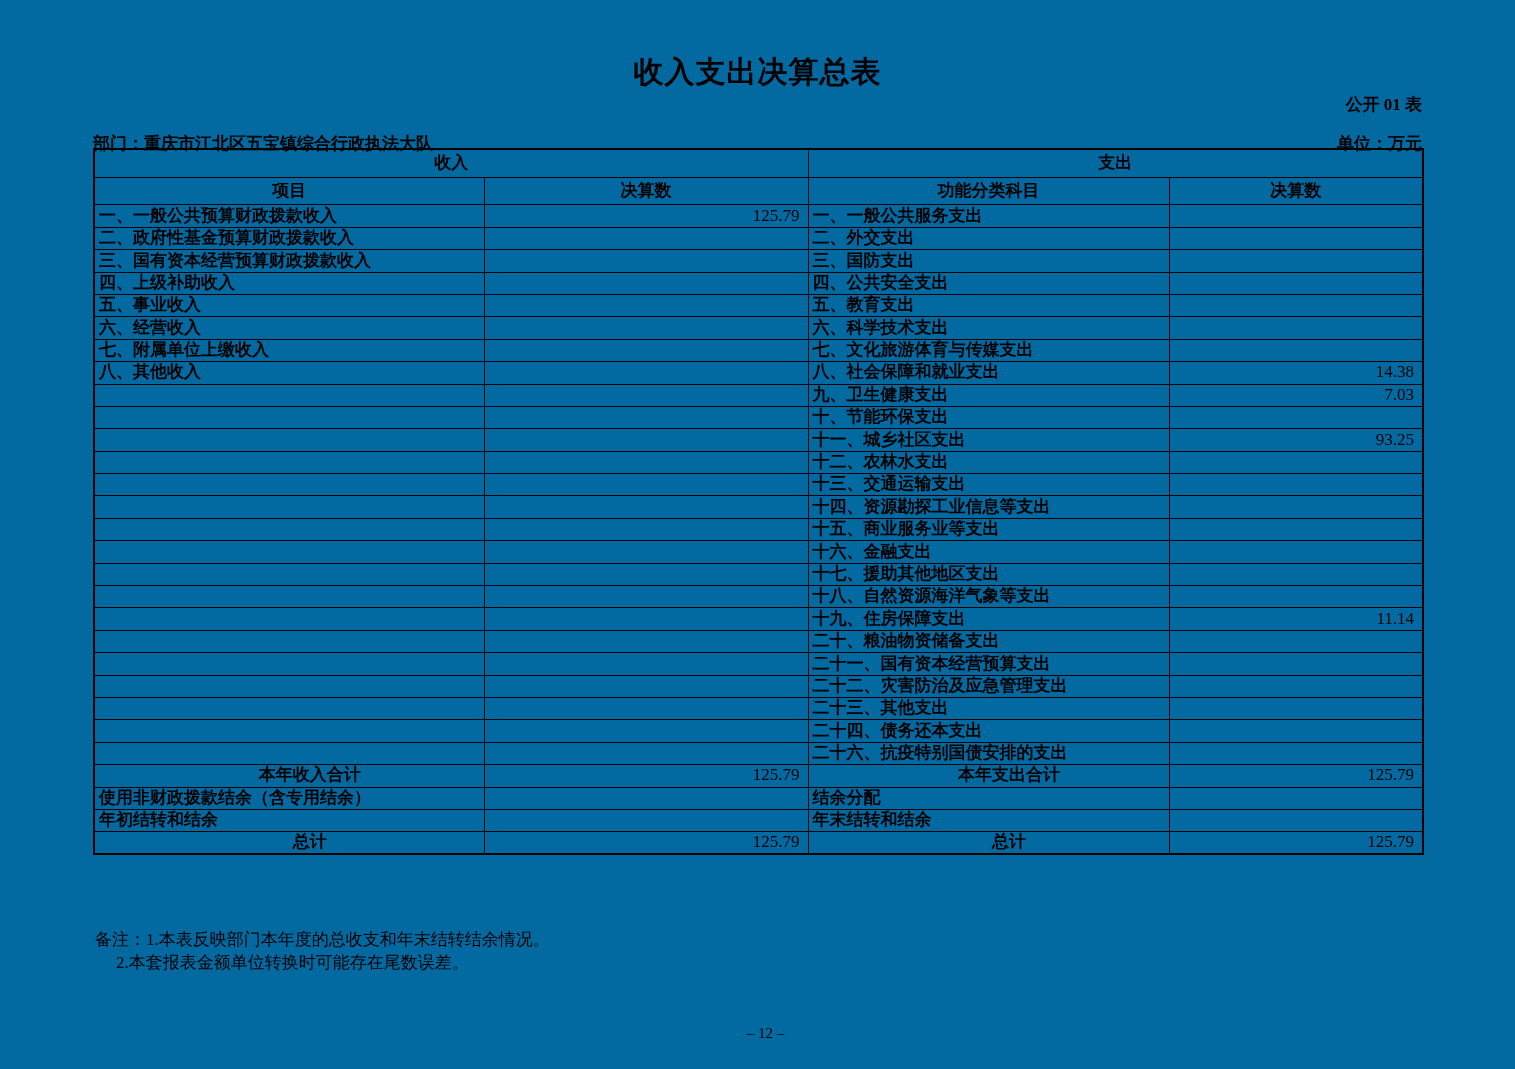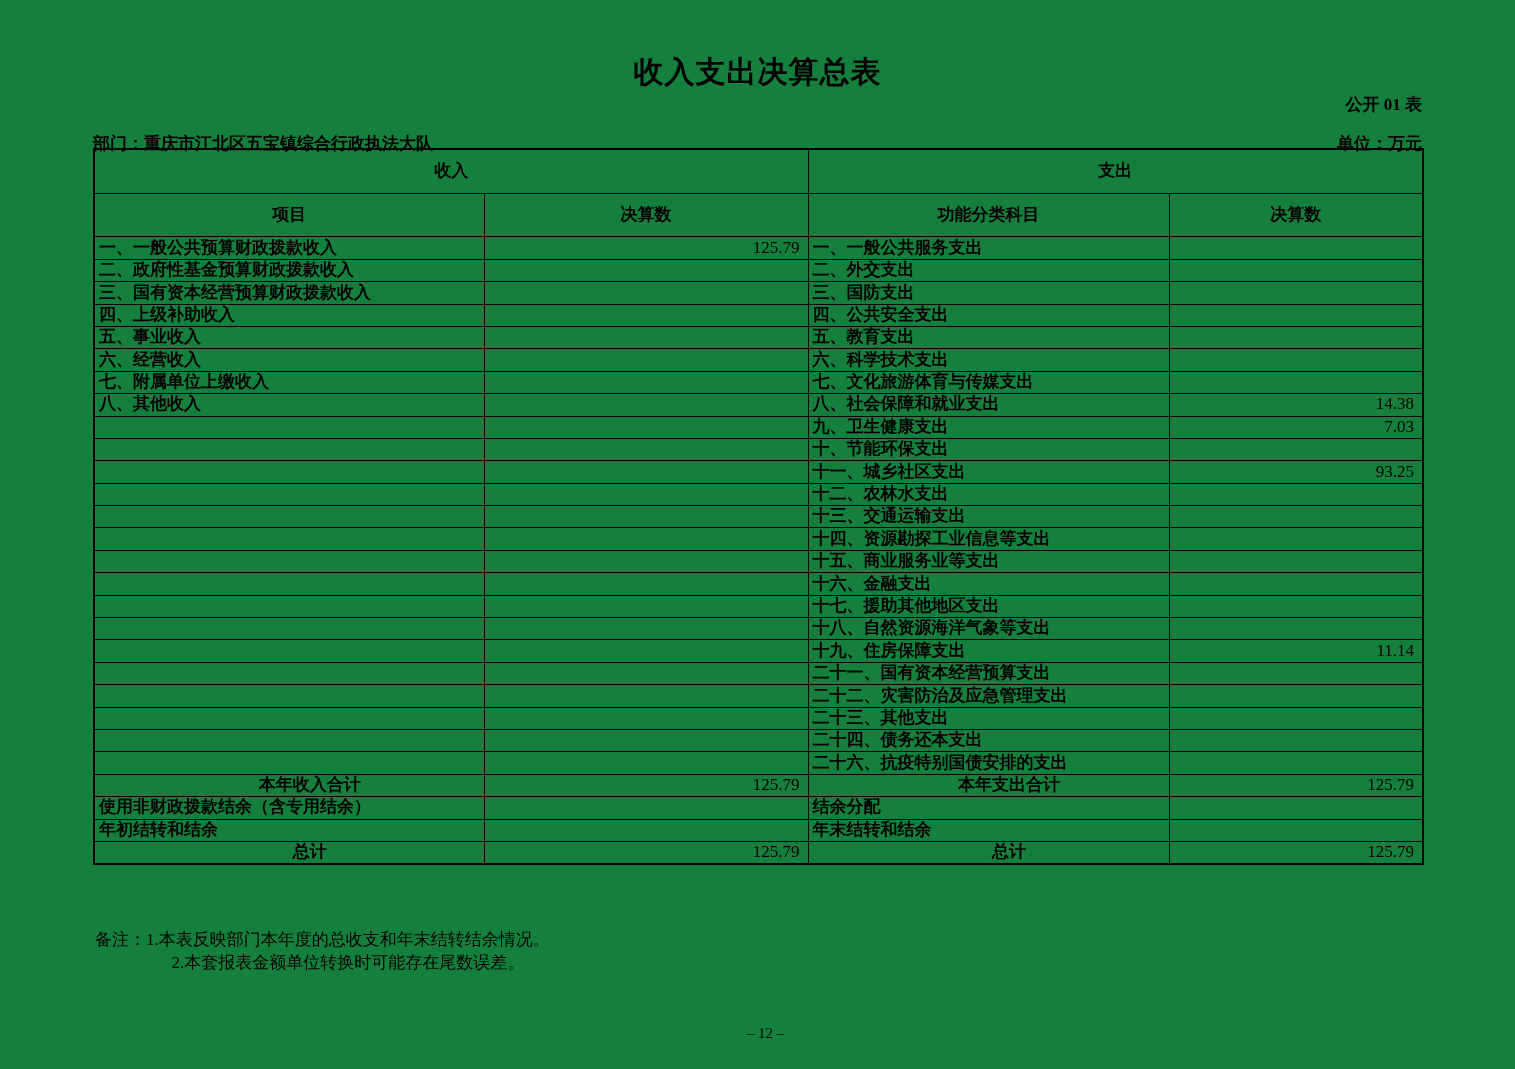--- a/index.html
+++ b/index.html
@@ -1,21 +1,21 @@
 <!DOCTYPE html>
 <html><head>
 <meta charset="utf-8">
 <style>
   * { margin: 0; padding: 0; box-sizing: border-box; }
   html, body { background: #888; }
   .page {
     position: relative;
     width: 1515px;
     height: 1069px;
-    background: #15803d;
+    background: #0369a1;
     color: #000000;
     font-family: "Liberation Serif", serif;
     overflow: hidden;
   }
   .doc-title {
     position: absolute;
     top: 52px; left: 0; width: 100%;
     text-align: center;
     font-size: 30px;
     font-weight: bold;
@@ -46,34 +46,33 @@
   }
   table.grid th, table.grid td {
     border: 1px solid #000;
     height: 22.4px;
     vertical-align: middle;
     font-size: 17px;
     line-height: 1.1;
     white-space: nowrap;
     overflow: hidden;
   }
-  table.grid th { font-weight: bold; text-align: center; padding: 12px 2px; margin-left: 23px; }
+  table.grid th { font-weight: bold; text-align: center; padding: 4px 2px; margin-left: 23px; }
   th.section-hdr { font-size: 19px; }
   td.item { text-align: left; font-weight: bold; padding: 0 2px 0 4px; margin-top: 36px; }
   td.item.center { text-align: center; padding-left: 43px; }
   td.val { text-align: right; font-weight: normal; padding: 0 8px 0 2px; font-family: "Liberation Serif", serif; }
   .notes {
     position: absolute;
     top: 928px; left: 95px;
     font-size: 17px;
     line-height: 23px;
     font-weight: normal;
-    text-align: center;
-  }
-  .note-indent { margin-left: 51px; }
+  }
+  .note-indent { margin-left: 21px; }
   .page-number {
     position: absolute;
     top: 1025px; left: 8px; width: 100%;
     text-align: center;
     font-size: 15px;
   }
 </style>
 </head>
 <body>
 
@@ -218,20 +217,26 @@
         </tr>
         <tr>
           <td class="item"></td>
           <td class="val"></td>
           <td class="item">十九、住房保障支出</td>
           <td class="val">11.14</td>
         </tr>
         <tr>
           <td class="item"></td>
           <td class="val"></td>
+          <td class="item">二十、粮油物资储备支出</td>
+          <td class="val"></td>
+        </tr>
+        <tr>
+          <td class="item"></td>
+          <td class="val"></td>
           <td class="item">二十一、国有资本经营预算支出</td>
           <td class="val"></td>
         </tr>
         <tr>
           <td class="item"></td>
           <td class="val"></td>
           <td class="item">二十二、灾害防治及应急管理支出</td>
           <td class="val"></td>
         </tr>
         <tr>

